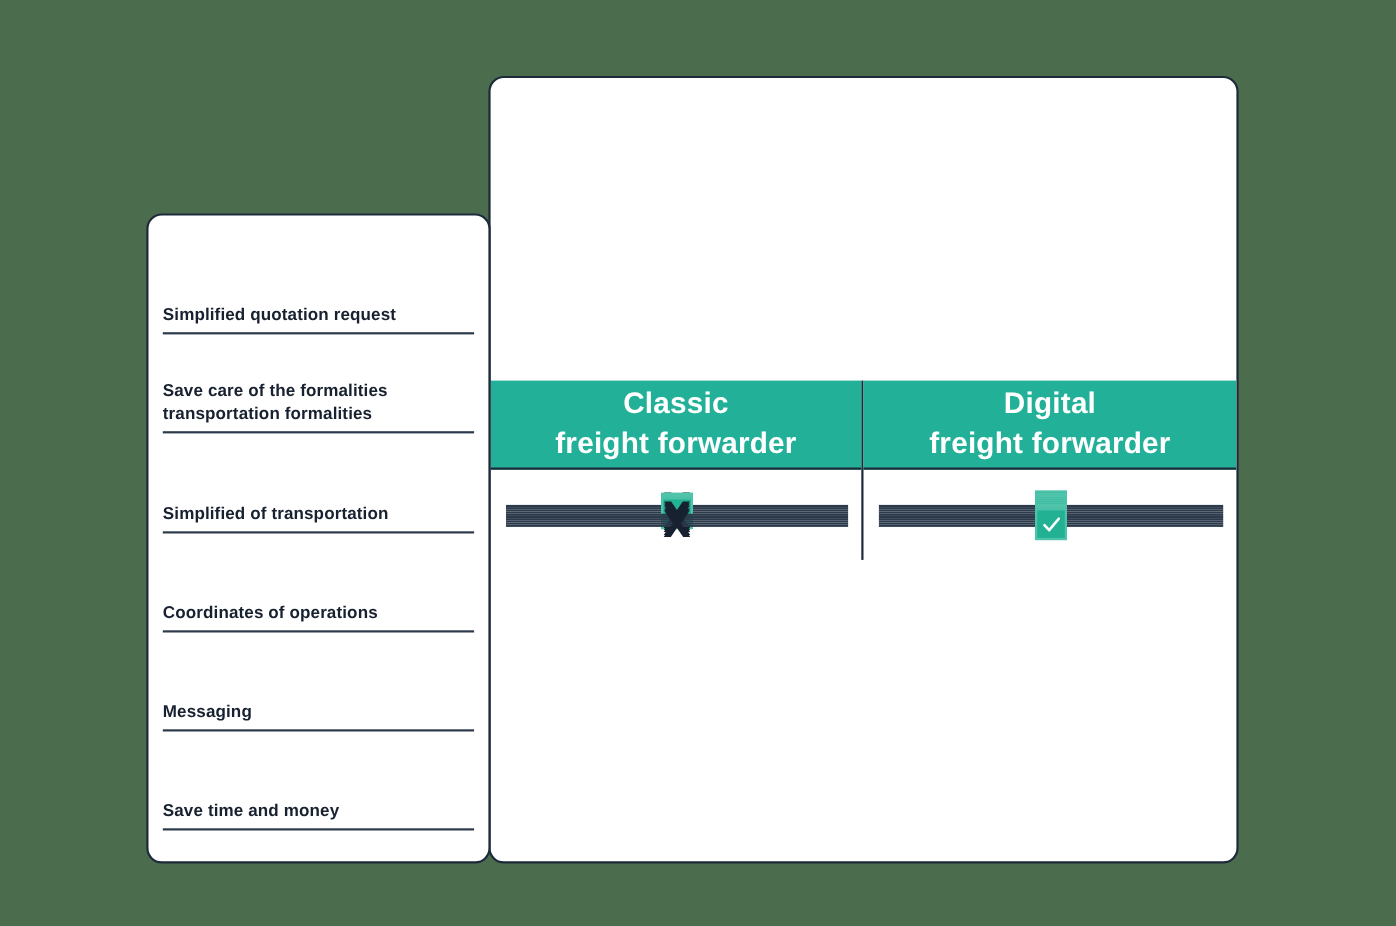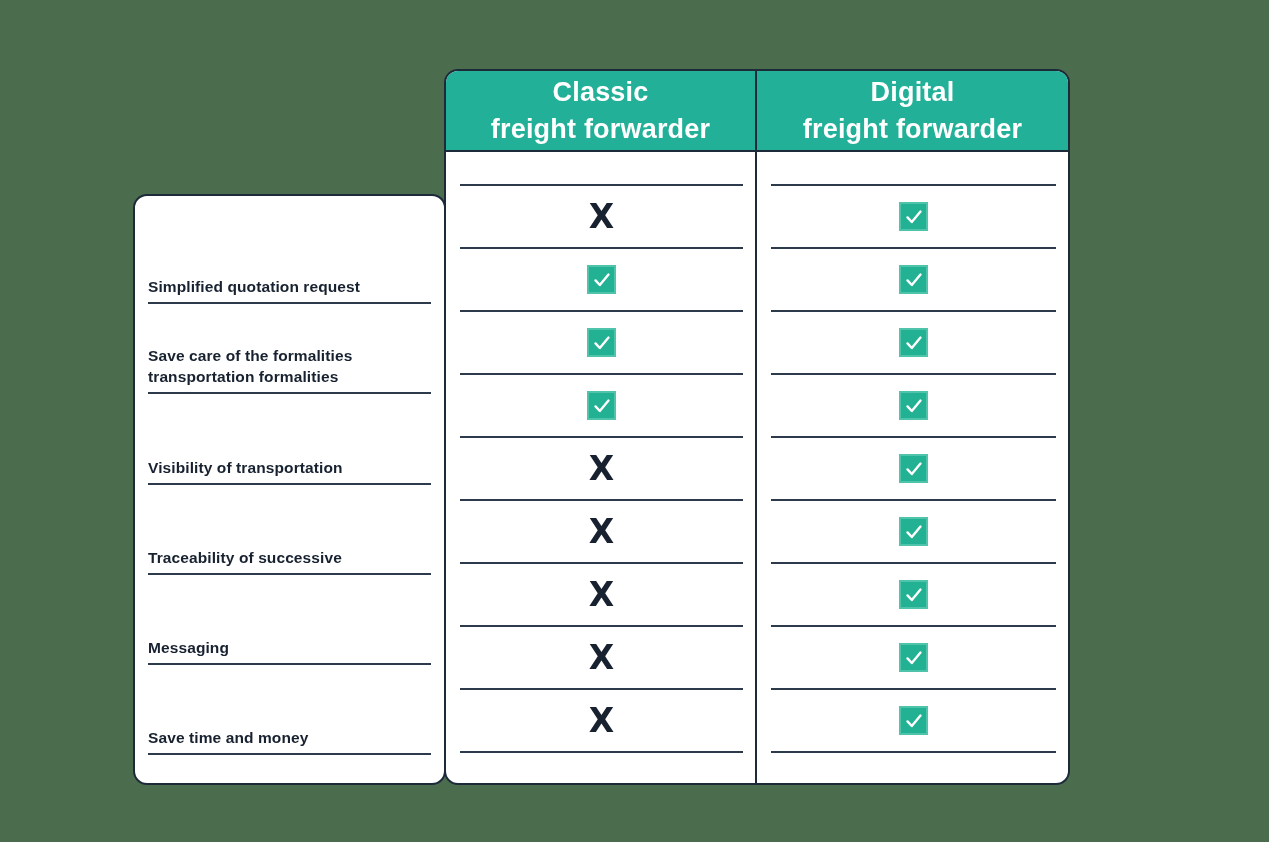--- a/index.html
+++ b/index.html
@@ -13,30 +13,31 @@
     font-family: "Liberation Sans", sans-serif;
     overflow: hidden;
     position: relative;
   }
 
   
   #compare-card {
     position: absolute;
     left: 444px;
     top: 69px;
-    width: 626px;
+    width: 682px;
     height: 716px;
     border: 2px solid #1d2a3a;
     border-radius: 14px;
     background: #ffffff;
     box-sizing: border-box;
     display: flex;
     flex-direction: row;
     overflow: hidden;
     z-index: 1;
+    align-items: center;
   }
   .cmp-col {
     flex: 1 1 50%;
     display: flex;
     flex-direction: column;
     box-sizing: border-box;
     min-width: 0;
   }
   .cmp-col.first {
     border-right: 2px solid #1d2a3a;
@@ -160,25 +161,25 @@
 
   <div class="lbl-row">
     <span class="txt">
       <span>Save care of the formalities</span><br>
       <span>transportation formalities</span>
     </span>
   </div>
 
 
   <div class="lbl-row">
-    <span class="txt">Visibility of transportation</span>
-  </div>
-
-  <div class="lbl-row">
-    <span class="txt">Traceability of successive</span>
+    <span class="txt">Simplified of transportation</span>
+  </div>
+
+  <div class="lbl-row">
+    <span class="txt">Coordinates of operations</span>
   </div>
 
   <div class="lbl-row">
     <span class="txt">Messaging</span>
   </div>
 
 
   <div class="lbl-row">
     <span class="txt">Save time and money</span>
   </div>

